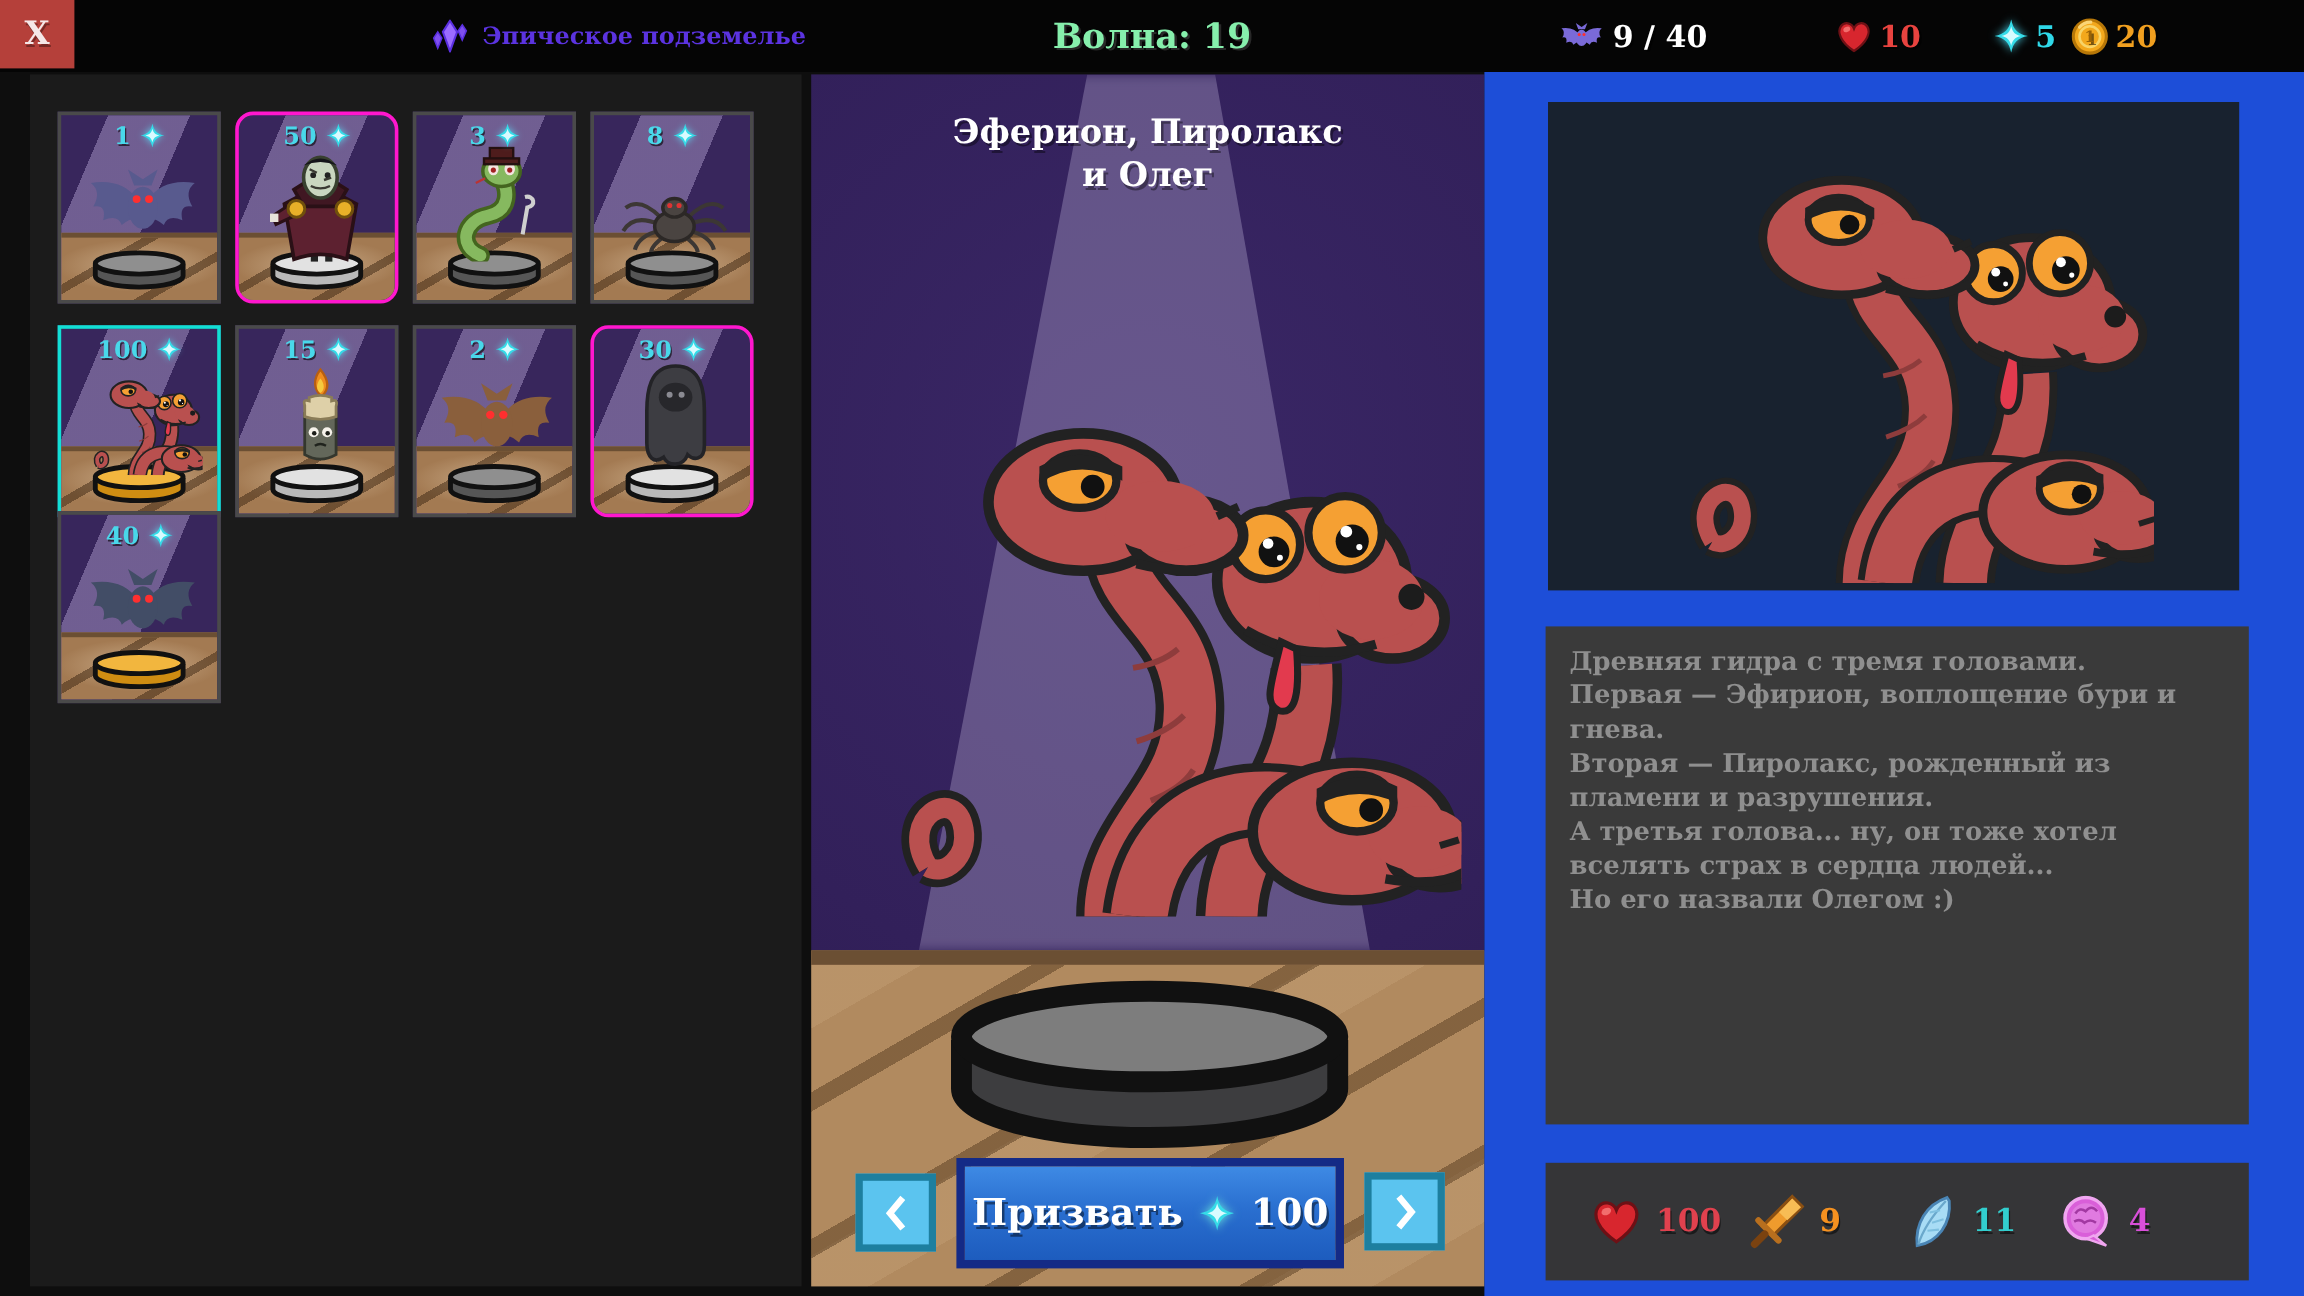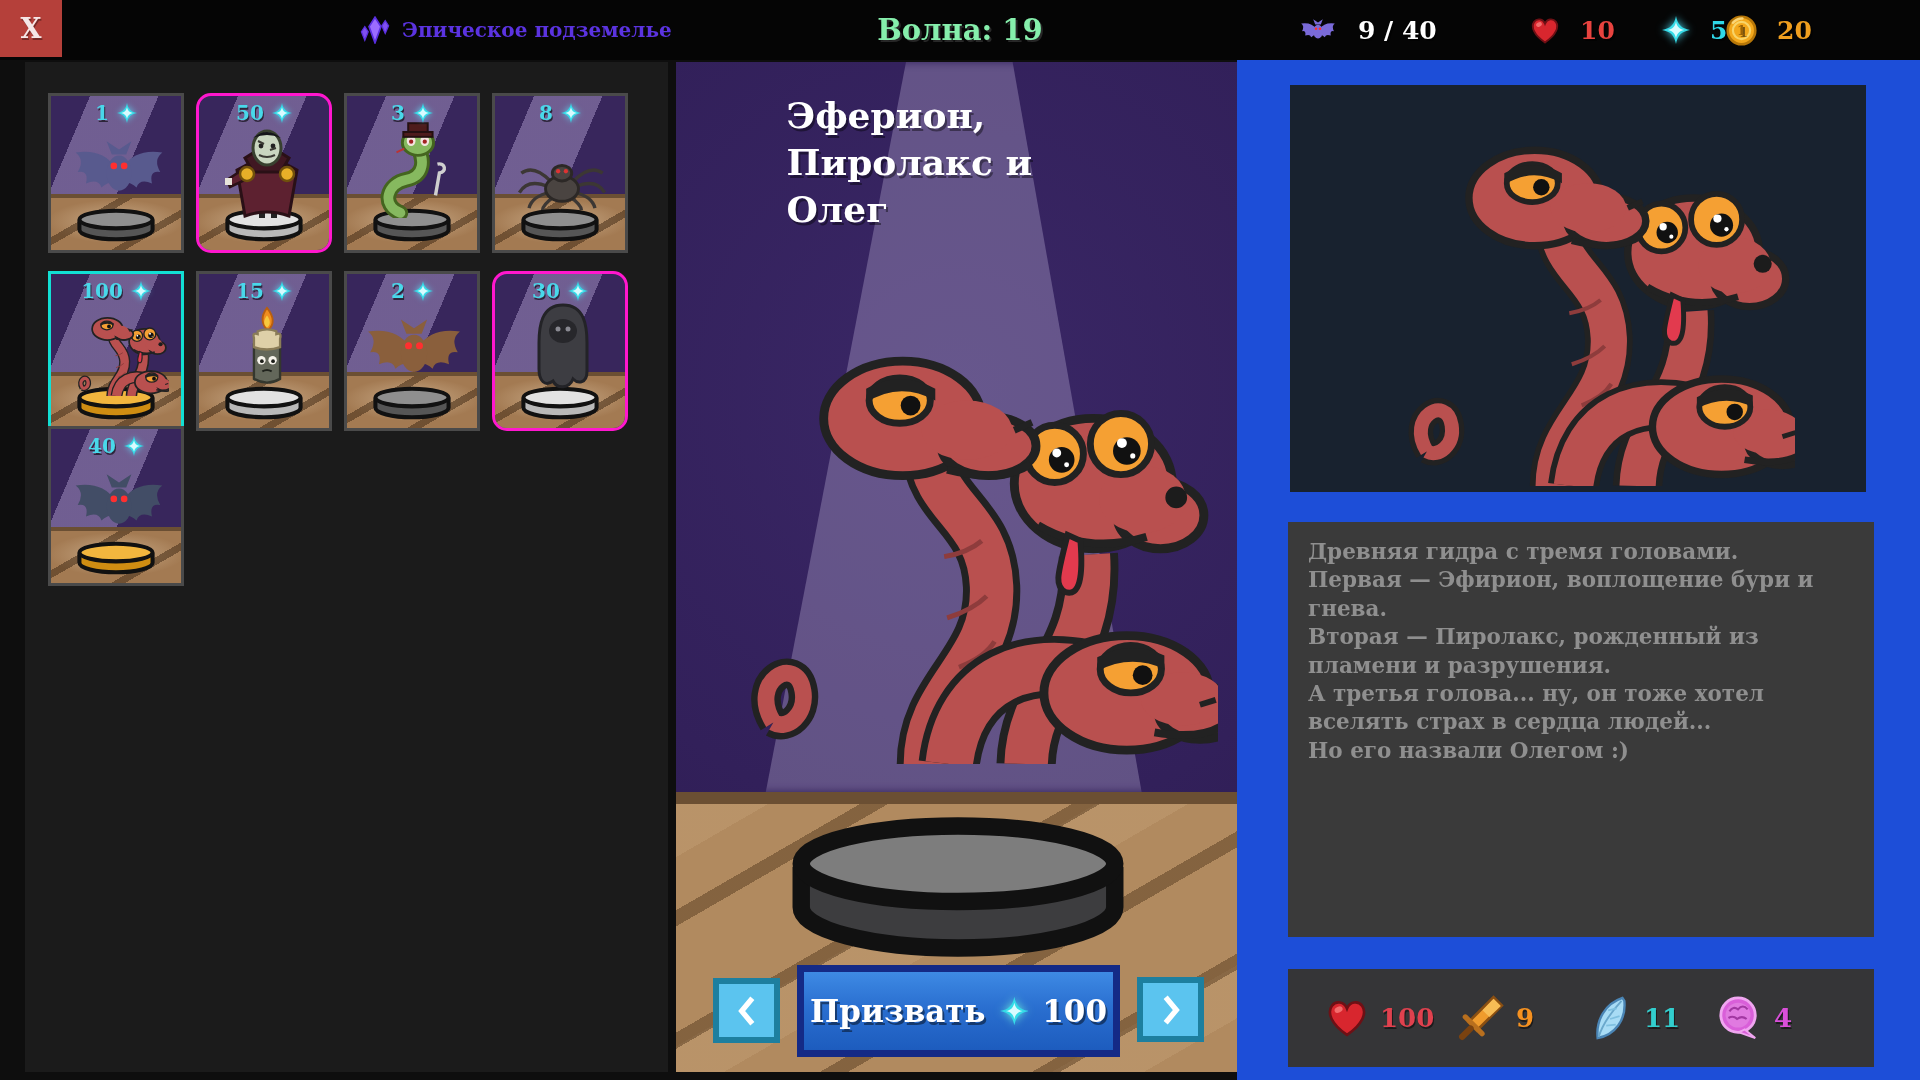--- a/index.html
+++ b/index.html
@@ -8,21 +8,21 @@
   
   .topbar{position:absolute;left:0;top:0;width:1920px;height:60px;background:#050505;}
   .close{position:absolute;left:0;top:0;width:62px;height:57px;background:#b5403a;border:none;
     color:#f5e7e7;font-size:27px;font-family:inherit;font-weight:bold;cursor:pointer;
     text-shadow:1px 2px 0 rgba(0,0,0,.35);}
   .dungeon{position:absolute;left:358px;top:0;height:60px;display:flex;align-items:center;gap:10px;
     color:#5b33e0;font-size:20px;}
   .wave{position:absolute;left:0;top:0;width:100%;height:60px;display:flex;align-items:center;
     justify-content:center;color:#86efac;font-size:29px;text-shadow:2px 2px 0 rgba(70,70,70,.55);
     pointer-events:none;}
-  .res{position:absolute;top:0;height:60px;display:flex;align-items:center;gap:20px;font-size:25px;
+  .res{position:absolute;top:0;height:60px;display:flex;align-items:center;gap:6px;font-size:25px;
     color:#fff;text-shadow:2px 2px 0 rgba(0,0,0,.5);}
   .res-enemies{left:1298px;} .res-lives{left:1530px;color:#e8433f;}
   .res-essence{left:1662px;color:#2fd8e8;} .res-gold{left:1726px;color:#f09f1f;}
   
   .shop{position:absolute;left:25px;top:62px;width:643px;height:1010px;background:#1b1b1b;}
   .card{position:absolute;width:136px;height:160px;border:3px solid #4a4a4a;box-sizing:border-box;
     background:#38265c;overflow:hidden;cursor:pointer;padding:0;}
   .card.sel-c{border-color:#12dfd4;}
   .card.sel-m{border-color:#ff17ce;border-radius:15px;}
   .card-beam{position:absolute;inset:0;
@@ -38,21 +38,21 @@
   .cost svg{width:20px;height:20px;filter:drop-shadow(0 0 3px rgba(90,230,255,.8));}
   .ped{position:absolute;left:50%;transform:translateX(-50%);bottom:8px;width:84px;height:34px;z-index:1;}
   .art{position:absolute;z-index:2;}
   
   .stage{position:absolute;left:676px;top:62px;width:561px;height:1010px;}
   .stage-purple{position:absolute;left:0;top:0;width:561px;height:730px;overflow:hidden;
     background:radial-gradient(140% 110% at 50% 45%,#3a2766 0%,#32205a 55%,#2a1a4c 100%);}
   .beam{position:absolute;inset:0;background:rgba(208,198,232,.30);
     clip-path:polygon(41% 0,60% 0,83% 100%,16% 100%);filter:blur(5px);}
   .stage-title{position:absolute;top:30px;left:50%;transform:translateX(-50%);width:340px;
-    color:#fff;font-size:36px;line-height:1.3;
+    text-align:center;color:#fff;font-size:28px;line-height:1.3;
     text-shadow:2px 3px 0 rgba(0,0,0,.4);}
   .hydra-big{position:absolute;left:20px;top:228px;width:522px;height:474px;}
   .stage-floor{position:absolute;left:0;top:730px;width:561px;height:280px;box-sizing:border-box;
     border-top:12px solid #6b4f33;
     background:
       repeating-linear-gradient(150deg,transparent 0 92px,rgba(70,45,20,.42) 92px 106px),
       repeating-linear-gradient(150deg,rgba(255,228,188,.10) 0 46px,transparent 46px 210px),
       #b18a5f;}
   .ped-big{position:absolute;left:102px;top:10px;width:360px;height:146px;}
   .nav-btn{position:absolute;width:67px;height:65px;background:#5bc4ef;border:6px solid #1d7f9f;

